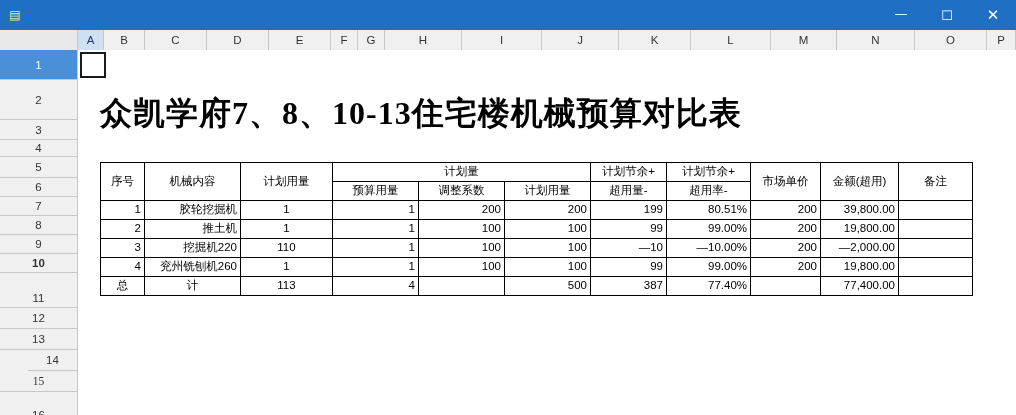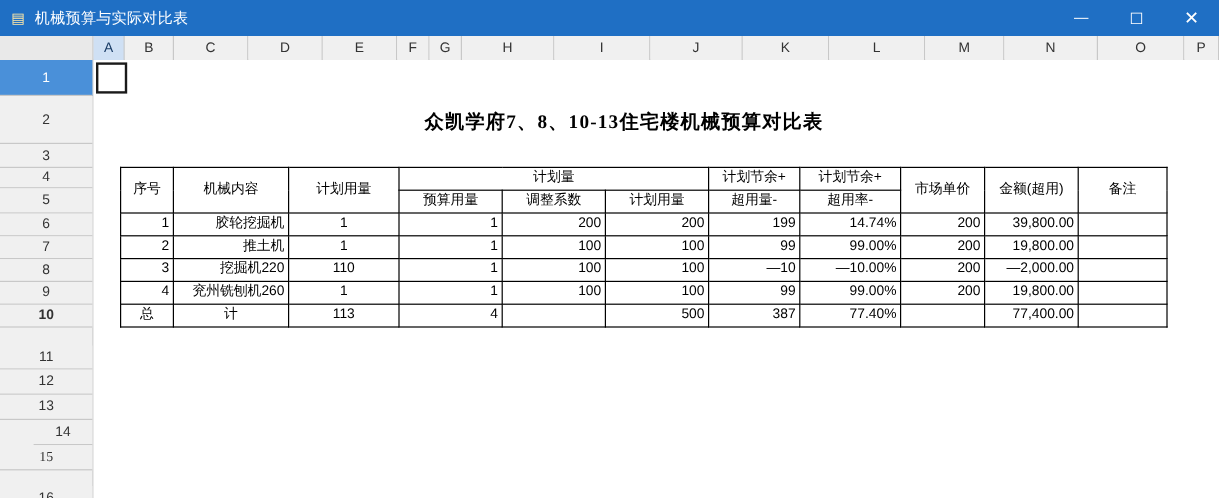--- a/index.html
+++ b/index.html
@@ -119,23 +119,22 @@
   }
 
   
   .report {
     position: absolute;
     left: 22px;
     top: 42px;
     width: 840px;
   }
   .report-title {
-    text-align: center;
     font-family: "Liberation Serif", serif;
-    font-size: 16px;
+    font-size: 32px;
     font-weight: bold;
     color: #000000;
     letter-spacing: 1px;
     margin-bottom: 26px;
   }
   table.tbl {
     border-collapse: collapse;
     width: 812px;
     margin: 0 auto;
     table-layout: fixed;
@@ -156,21 +155,20 @@
   .c { text-align: center; }
   .r { text-align: right; }
   .l { text-align: right; }
   .nowrap2 { line-height: 1.05; }
 </style>
 </head>
 <body>
 
 <div class="titlebar">
   <div class="app-icon">▤</div>
-  <div class="title-text">机械预算与实际对比表</div>
   <div class="win-buttons">
     <div class="win-btn min">—</div>
     <div class="win-btn">☐</div>
     <div class="win-btn close">✕</div>
   </div>
 </div>
 
 <div class="sheet">
 
   <div class="colhead-row">
@@ -259,21 +257,21 @@
 
           <tbody>
             <tr>
               <td class="r">1</td>
               <td class="l">胶轮挖掘机</td>
               <td class="c">1</td>
               <td class="r">1</td>
               <td class="r">200</td>
               <td class="r">200</td>
               <td class="r">199</td>
-              <td class="r">14.74%</td>
+              <td class="r">80.51%</td>
               <td class="r">200</td>
               <td class="r">39,800.00</td>
               <td class="c"></td>
             </tr>
             <tr>
               <td class="r">2</td>
               <td class="l">推土机</td>
               <td class="c">1</td>
               <td class="r">1</td>
               <td class="r">100</td>

